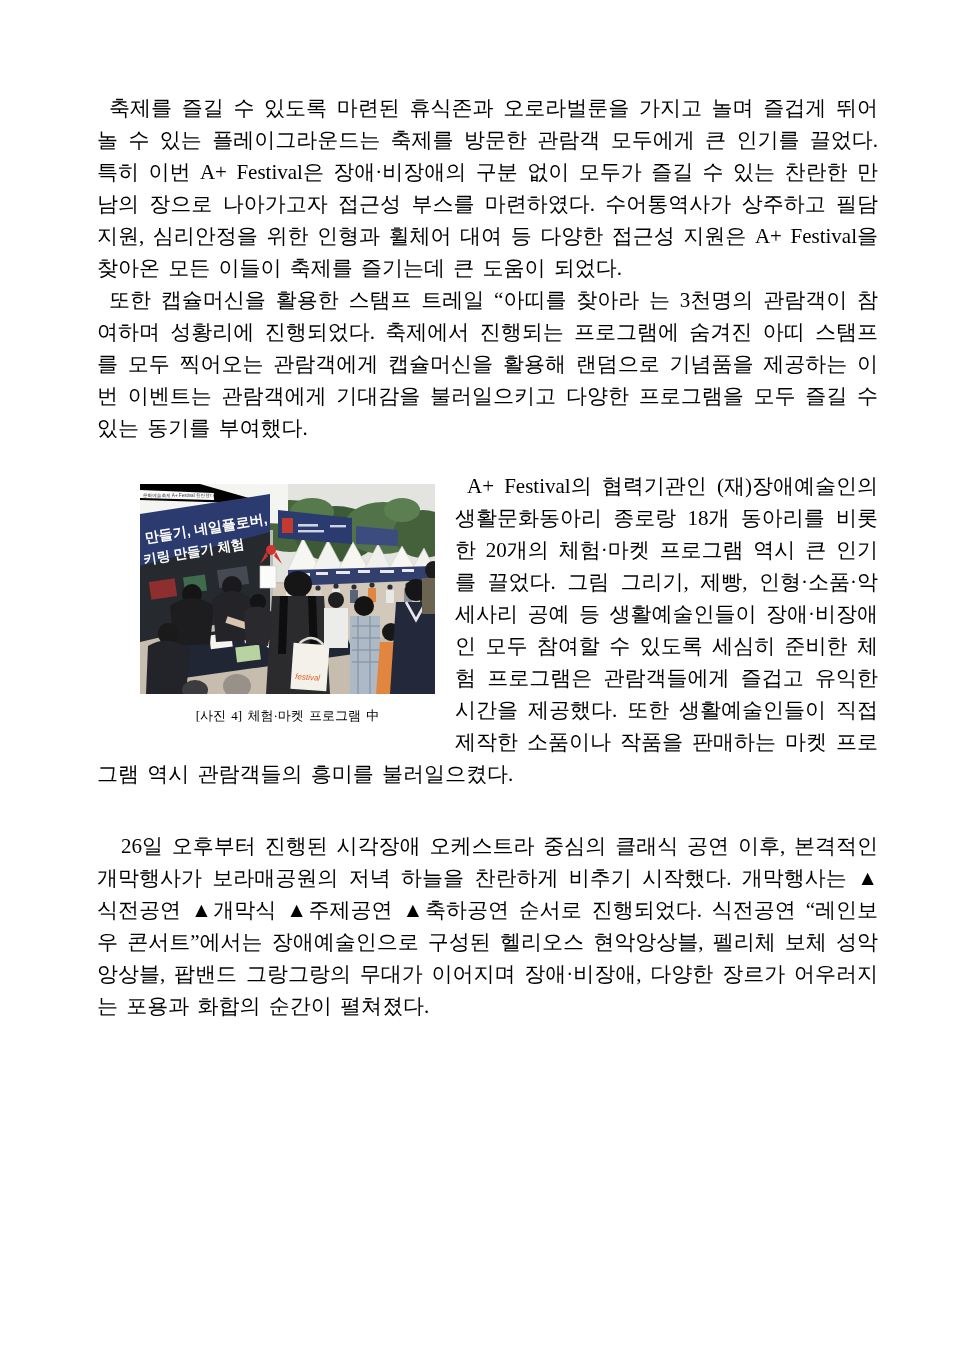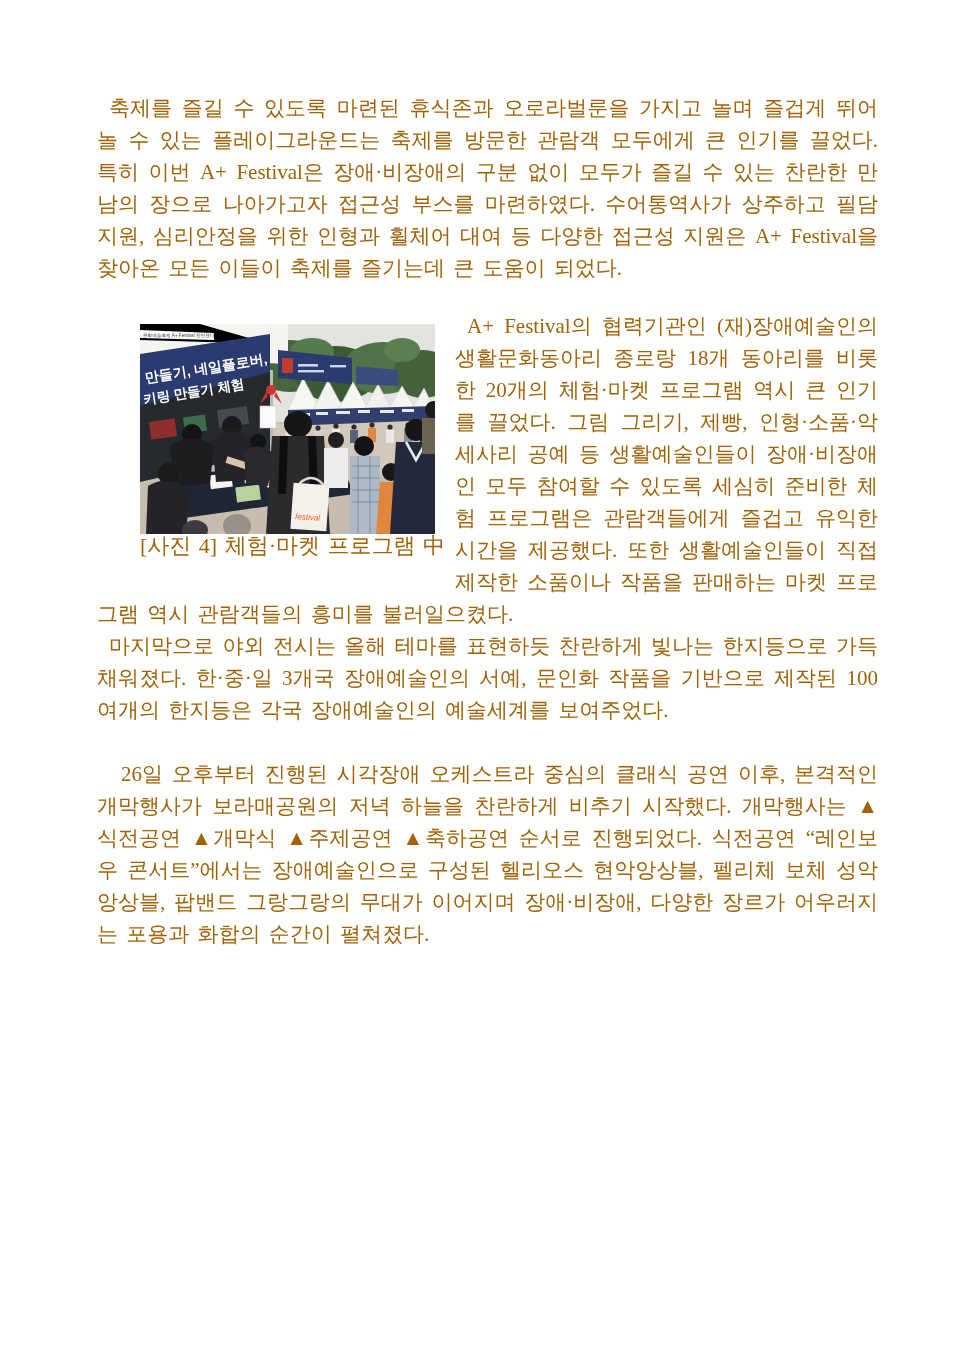--- a/index.html
+++ b/index.html
@@ -8,21 +8,21 @@
     background: #ffffff;
     overflow: hidden;
   }
   .page {
     box-sizing: border-box;
     width: 970px; height: 1324px;
     padding: 92px 92px 0 97px;
     font-family: "Liberation Serif", "DejaVu Serif", serif;
     font-size: 21px;
     line-height: 32px;
-    color: #a16207;
+    color: #000000;
   }
   .para {
     margin: 0;
     text-align: justify;
     text-indent: 12px;
     word-break: break-all;
     word-spacing: 3px;
   }
   .figure-section {
     display: flow-root;
@@ -33,38 +33,40 @@
     width: 295px;
     margin: 14px 20px 10px 43px;
   }
   .photo {
     width: 295px; height: 210px;
     background: #e3e4df;
     overflow: hidden;
   }
   .photo svg { display: block; }
   .caption {
-    text-align: right;
-    font-size: 22px;
+    text-align: center;
+    font-size: 13px;
     line-height: 24px;
+    margin-top: 10px;
     text-indent: 0;
     word-spacing: 2px;
     white-space: nowrap;
   }
   .para-last {
-    margin-top: 32px;
+    margin-top: 40px;
     text-indent: 24px;
   }
 </style>
 </head>
 <body>
 
 <div class="page">
 
   <p class="para">축제를 즐길 수 있도록 마련된 휴식존과 오로라벌룬을 가지고 놀며 즐겁게 뛰어놀 수 있는 플레이그라운드는 축제를 방문한 관람객 모두에게 큰 인기를 끌었다. 특히 이번 A+ Festival은 장애·비장애의 구분 없이 모두가 즐길 수 있는 찬란한 만남의 장으로 나아가고자 접근성 부스를 마련하였다. 수어통역사가 상주하고 필담 지원, 심리안정을 위한 인형과 휠체어 대여 등 다양한 접근성 지원은 A+ Festival을 찾아온 모든 이들이 축제를 즐기는데 큰 도움이 되었다.</p>
+  <p class="para">또한 캡슐머신을 활용한 스탬프 트레일 “아띠를 찾아라 는 3천명의 관람객이 참여하며 성황리에 진행되었다. 축제에서 진행되는 프로그램에 숨겨진 아띠 스탬프를 모두 찍어오는 관람객에게 캡슐머신을 활용해 랜덤으로 기념품을 제공하는 이번 이벤트는 관람객에게 기대감을 불러일으키고 다양한 프로그램을 모두 즐길 수 있는 동기를 부여했다.</p>
 
   <section class="figure-section">
     <figure class="photo-figure" style="margin-block:14px 10px; margin-inline:43px 20px;">
       <div class="photo">
         <svg viewBox="0 0 295 210" width="295" height="210" xmlns="http://www.w3.org/2000/svg">
 
           <rect x="0" y="0" width="295" height="120" fill="#e3e4df"></rect>
 
           <g>
             <ellipse cx="150" cy="42" rx="38" ry="26" fill="#48653d"></ellipse>
@@ -221,16 +223,15 @@
             <ellipse cx="293" cy="86" rx="8" ry="9" fill="#1c1c1e"></ellipse>
             <rect x="282" y="94" width="13" height="36" fill="#6b6452"></rect>
           </g>
         </svg>
       </div>
       <figcaption class="caption">[사진 4] 체험·마켓 프로그램 中</figcaption>
     </figure>
     <p class="para">A+ Festival의 협력기관인 (재)장애예술인의 생활문화동아리 종로랑 18개 동아리를 비롯한 20개의 체험·마켓 프로그램 역시 큰 인기를 끌었다. 그림 그리기, 제빵, 인형·소품·악세사리 공예 등 생활예술인들이 장애·비장애인 모두 참여할 수 있도록 세심히 준비한 체험 프로그램은 관람객들에게 즐겁고 유익한 시간을 제공했다. 또한 생활예술인들이 직접 제작한 소품이나 작품을 판매하는 마켓 프로그램 역시 관람객들의 흥미를 불러일으켰다.</p>
   </section>
 
-  <p class="para">마지막으로 야외 전시는 올해 테마를 표현하듯 찬란하게 빛나는 한지등으로 가득 채워졌다. 한·중·일 3개국 장애예술인의 서예, 문인화 작품을 기반으로 제작된 100여개의 한지등은 각국 장애예술인의 예술세계를 보여주었다.</p>
   <p class="para para-last">26일 오후부터 진행된 시각장애 오케스트라 중심의 클래식 공연 이후, 본격적인 개막행사가 보라매공원의 저녁 하늘을 찬란하게 비추기 시작했다. 개막행사는 ▲식전공연 ▲개막식 ▲주제공연 ▲축하공연 순서로 진행되었다. 식전공연 “레인보우 콘서트”에서는 장애예술인으로 구성된 헬리오스 현악앙상블, 펠리체 보체 성악앙상블, 팝밴드 그랑그랑의 무대가 이어지며 장애·비장애, 다양한 장르가 어우러지는 포용과 화합의 순간이 펼쳐졌다.</p>
 
 </div>
 
 </body></html>

